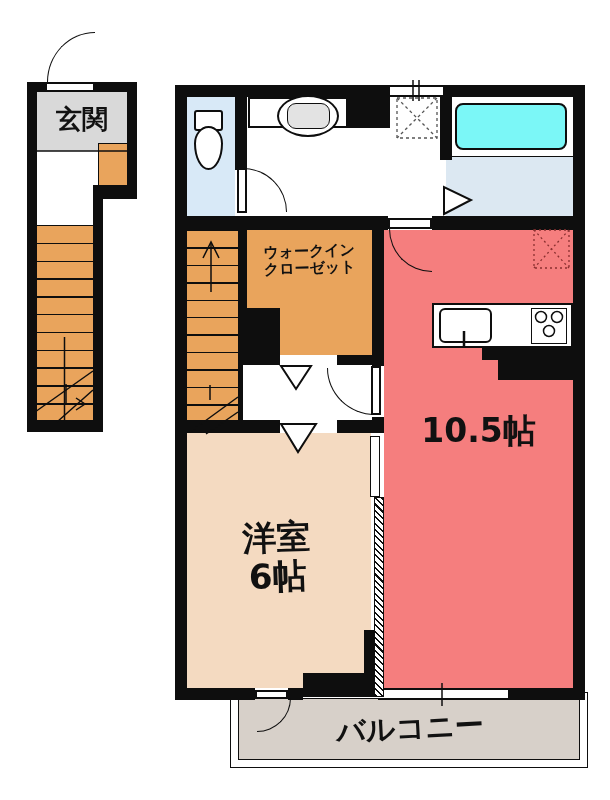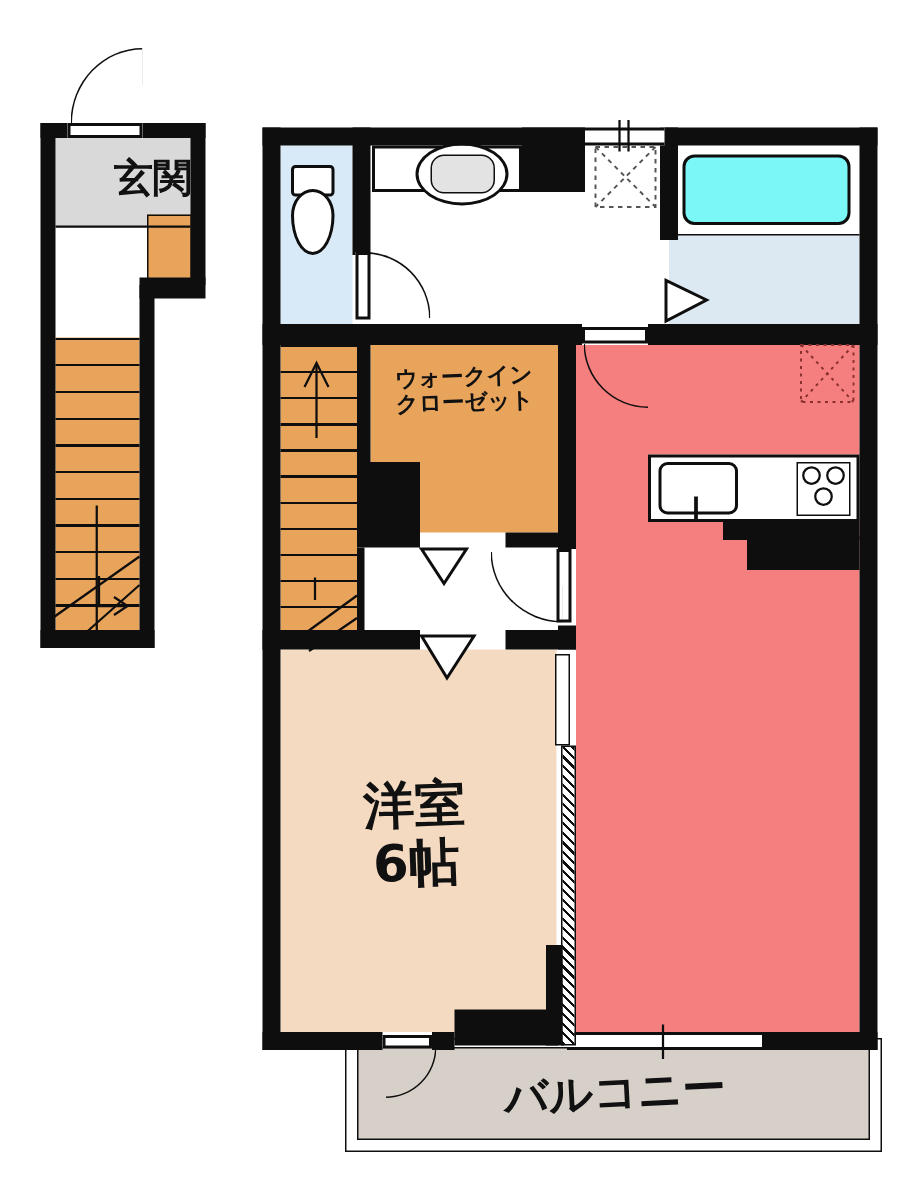--- a/index.html
+++ b/index.html
@@ -144,29 +144,30 @@
       <line x1="569" y1="230" x2="534" y2="268"></line>
     </g>
 
     <g stroke="#0e0e0e" stroke-width="1.5">
       <line x1="413" y1="80" x2="413" y2="101"></line>
       <line x1="419" y1="80" x2="419" y2="101"></line>
       <line x1="442" y1="683" x2="442" y2="706"></line>
     </g>
   </svg>
 
-  <div class="lbl" style="left:36px;top:105px;width:92px;font-size:26px;text-align:right;">玄関</div>
+  <div class="lbl" style="left:36px;top:105px;width:92px;font-size:26px;">玄関</div>
 
   <div class="lbl" style="left:247px;top:243px;width:125px;font-size:15px;transform:rotate(-2deg);">
     <div>ウォークイン</div>
     <div>クローゼット</div>
   </div>
 
   <div class="lbl" style="left:187px;top:518px;width:180px;font-size:34px;transform:rotate(-2deg);">
     <div>洋室</div>
     <div>6帖</div>
   </div>
 
   <div class="lbl" style="left:384px;top:412px;width:189px;font-size:36px;">
+    <div style="font-size:33px;">10.5帖</div>
   </div>
 
   <div class="lbl" style="left:240px;top:712px;width:340px;font-size:29px;transform:rotate(-3deg);">バルコニー</div>
 </div>
 
 </body></html>

